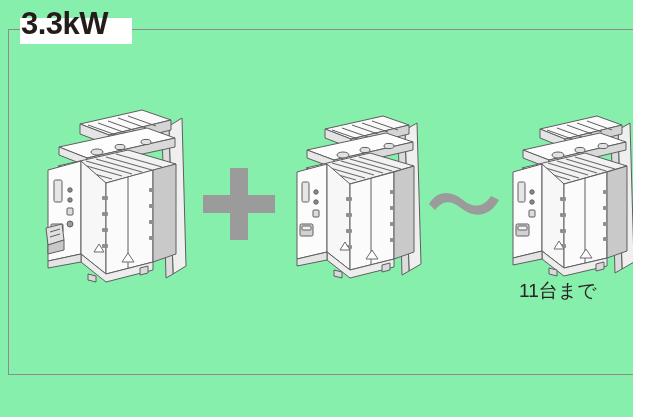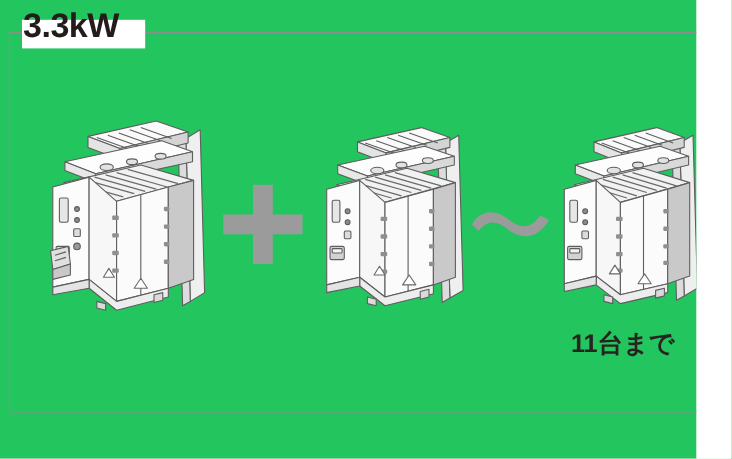--- a/index.html
+++ b/index.html
@@ -8,21 +8,21 @@
     padding: 0;
     background: #ffffff;
   }
   body {
     font-family: "Liberation Sans", "DejaVu Sans", sans-serif;
   }
   #page {
     position: relative;
     width: 633px;
     height: 417px;
-    background: #22c55e;
+    background: #86efac;
     overflow: hidden;
   }
 
   
   .frame {
     position: absolute;
     left: 8px;
     top: 29px;
     width: 645px;
     height: 346px;
@@ -88,27 +88,26 @@
   .unit {
     position: absolute;
   }
   .unit svg { display: block; }
 
   
   .unit-count-note {
     position: absolute;
     left: 519px;
     top: 281px;
-    font-size: 23px;
-    font-weight: bold;
+    font-size: 19px;
+    font-weight: normal;
     color: #2a2220;
     letter-spacing: 0px;
     white-space: nowrap;
     line-height: 1;
-    margin-top: 20px;
   }
 </style>
 </head>
 <body>
 
 <div id="page">
 
   <div class="frame"></div>
   <div class="frame-label-gap"></div>
   <div class="frame-label">3.3kW</div>

